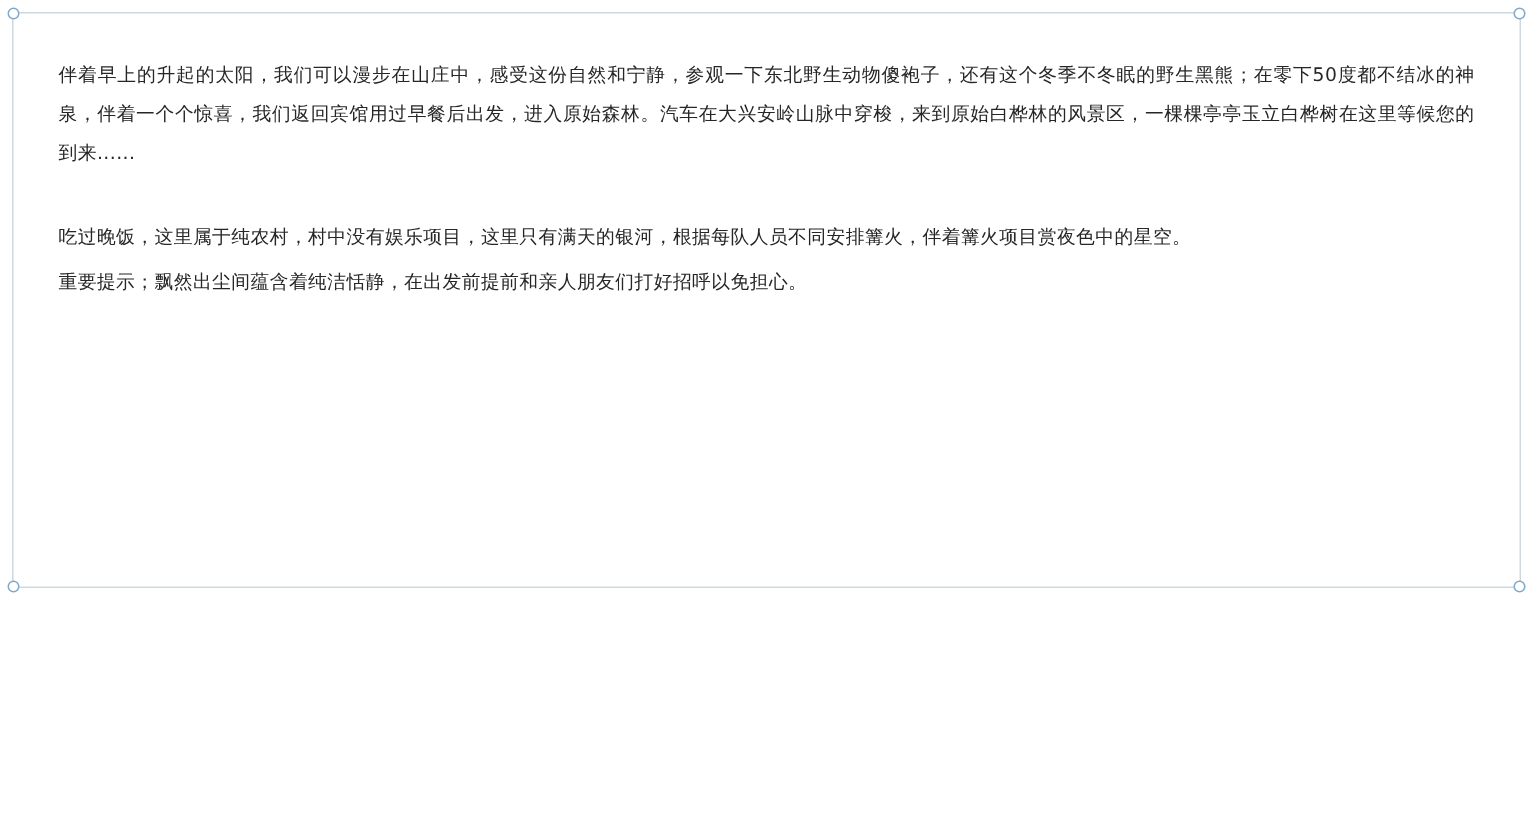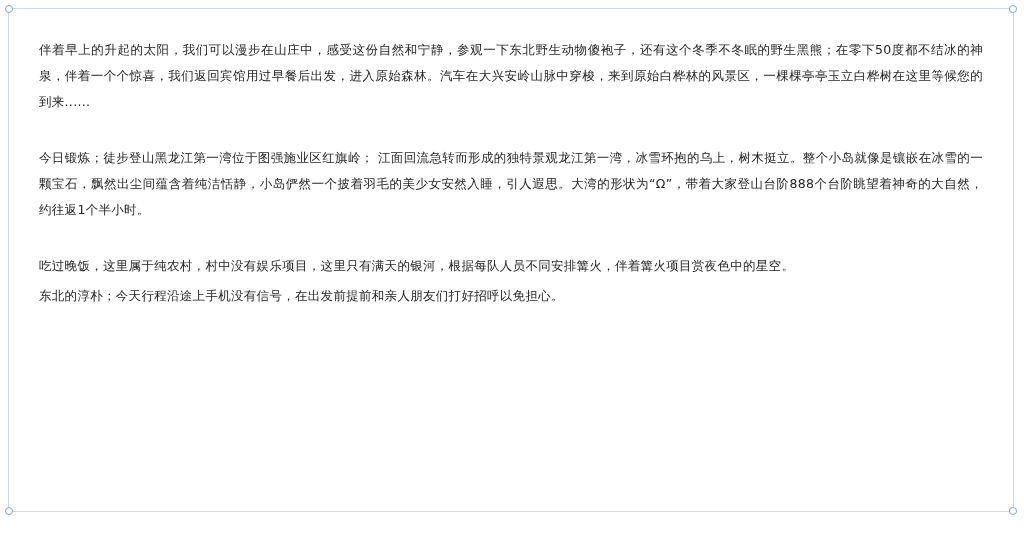--- a/index.html
+++ b/index.html
@@ -12,21 +12,21 @@
     height: 560px;
     font-family: "DejaVu Sans", "Liberation Sans", sans-serif;
     overflow: hidden;
   }
 
   .editor-frame {
     position: absolute;
     left: 8px;
     top: 8px;
     width: 1006px;
-    height: 504px;
+    height: 384px;
     box-sizing: border-box;
     border: 1px solid #cfd8dc;
     background: #ffffff;
   }
 
   
   .handle {
     position: absolute;
     width: 8px;
     height: 8px;
@@ -73,18 +73,17 @@
 
 <div class="editor-frame">
 
   <div class="handle tl"></div>
   <div class="handle tr"></div>
   <div class="handle bl"></div>
   <div class="handle br"></div>
 
   <div class="doc-body">
     <p class="para">伴着早上的升起的太阳，我们可以漫步在山庄中，感受这份自然和宁静，参观一下东北野生动物傻袍子，还有这个冬季不冬眠的野生黑熊；在零下50度都不结冰的神泉，伴着一个个惊喜，我们返回宾馆用过早餐后出发，进入原始森林。汽车在大兴安岭山脉中穿梭，来到原始白桦林的风景区，一棵棵亭亭玉立白桦树在这里等候您的到来......</p>
-    <p class="para">今日锻炼；徒步登山黑龙江第一湾位于图强施业区红旗岭； 江面回流急转而形成的独特景观龙江第一湾，冰雪环抱的乌上，树木挺立。整个小岛就像是镶嵌在冰雪的一颗宝石，飘然出尘间蕴含着纯洁恬静，小岛俨然一个披着羽毛的美少女安然入睡，引人遐思。大湾的形状为“Ω”，带着大家登山台阶888个台阶眺望着神奇的大自然，约往返1个半小时。</p>
     <p class="para tight">吃过晚饭，这里属于纯农村，村中没有娱乐项目，这里只有满天的银河，根据每队人员不同安排篝火，伴着篝火项目赏夜色中的星空。</p>
-    <p class="para">东北的淳朴；今天行程沿途上手机没有信号，在出发前提前和亲人朋友们打好招呼以免担心。</p>
+    <p class="para">重要提示；飘然出尘间蕴含着纯洁恬静，在出发前提前和亲人朋友们打好招呼以免担心。</p>
   </div>
 
 </div>
 
 </body></html>

